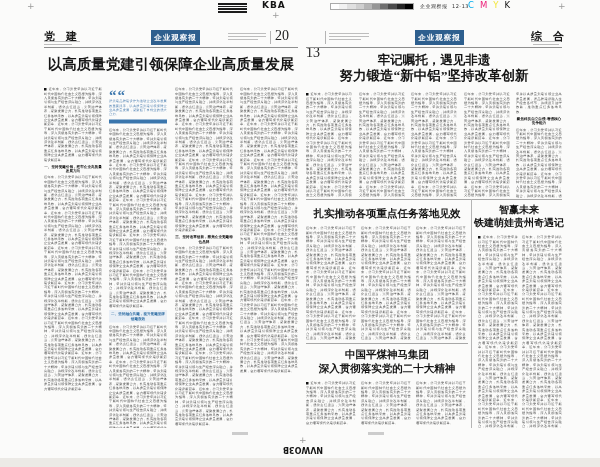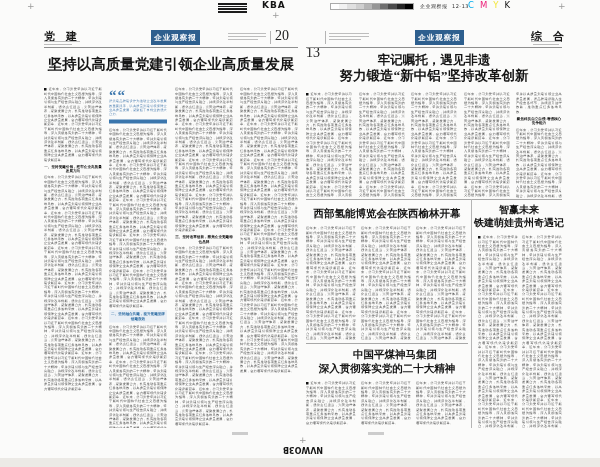--- a/index.html
+++ b/index.html
@@ -83,21 +83,21 @@
 <div class="vrule" style="left:325px;top:31px;height:13px"></div>
 <div class="tbar" style="left:329px;top:33px;width:40px"></div>
 <div class="tbar" style="left:329px;top:36px;width:40px"></div>
 <div class="tbar" style="left:329px;top:39px;width:32px"></div>
 <div class="masthead" style="left:415px;top:30px">企业观察报</div>
 <span class="seclabel" style="left:531px;top:29px">综　合</span>
 <div class="tbar" style="left:531px;top:41px;width:30px"></div>
 <div class="tbar" style="left:533px;top:44px;width:26px"></div>
 <div class="rule" style="left:306px;top:47px;width:256px"></div>
 
-<div class="h-serif" style="left:44px;top:55px;width:254px;font-size:14.5px">坚持以高质量党建引领企业高质量发展</div>
+<div class="h-serif" style="left:44px;top:55px;width:254px;font-size:14.5px">以高质量党建引领保障企业高质量发展</div>
 
 <div class="col" style="left:44px;top:87px;width:116px;height:682px">
   <span class="sq"></span><span>近年来，公司党委坚持以习近平新时代中国特色社会主义思想为指导，深入贯彻落实党的二十大精神，坚持党建引领与生产经营深度融合，持续深化改革创新，强化责任担当，完善治理体系，凝聚发展合力，扎实推动各项重点任务落地见效，以高质量党建引领保障企业高质量发展，奋力谱写现代化建设新篇章。近年来，公司党委坚持以习近平新时代中国特色社会主义思想为指导，深入贯彻落实党的二十大精神，坚持党建引领与生产经营深度融合，持续深化改革创新，强化责任担当，完善治理体系，凝聚发展合力，扎实推动各项重点任务落地见效，以高质量党建引领保障企业高质量发展，奋力谱写现代化建设新篇章。</span>
   <span class="sub">一、坚持党建引领，把牢企业高质量发展方向</span>
   <span>近年来，公司党委坚持以习近平新时代中国特色社会主义思想为指导，深入贯彻落实党的二十大精神，坚持党建引领与生产经营深度融合，持续深化改革创新，强化责任担当，完善治理体系，凝聚发展合力，扎实推动各项重点任务落地见效，以高质量党建引领保障企业高质量发展，奋力谱写现代化建设新篇章。近年来，公司党委坚持以习近平新时代中国特色社会主义思想为指导，深入贯彻落实党的二十大精神，坚持党建引领与生产经营深度融合，持续深化改革创新，强化责任担当，完善治理体系，凝聚发展合力，扎实推动各项重点任务落地见效，以高质量党建引领保障企业高质量发展，奋力谱写现代化建设新篇章。近年来，公司党委坚持以习近平新时代中国特色社会主义思想为指导，深入贯彻落实党的二十大精神，坚持党建引领与生产经营深度融合，持续深化改革创新，强化责任担当，完善治理体系，凝聚发展合力，扎实推动各项重点任务落地见效，以高质量党建引领保障企业高质量发展，奋力谱写现代化建设新篇章。近年来，公司党委坚持以习近平新时代中国特色社会主义思想为指导，深入贯彻落实党的二十大精神，坚持党建引领与生产经营深度融合，持续深化改革创新，强化责任担当，完善治理体系，凝聚发展合力，扎实推动各项重点任务落地见效，以高质量党建引领保障企业高质量发展，奋力谱写现代化建设新篇章。近年来，公司党委坚持以习近平新时代中国特色社会主义思想为指导，深入贯彻落实党的二十大精神，坚持党建引领与生产经营深度融合，持续深化改革创新，强化责任担当，完善治理体系，凝聚发展合力，扎实推动各项重点任务落地见效，以高质量党建引领保障企业高质量发展，奋力谱写现代化建设新篇章。近年来，公司党委坚持以习近平新时代中国特色社会主义思想为指导，深入贯彻落实党的二十大精神，坚持党建引领与生产经营深度融合，持续深化改革创新，强化责任担当，完善治理体系，凝聚发展合力，扎实推动各项重点任务落地见效，以高质量党建引领保障企业高质量发展，奋力谱写现代化建设新篇章。</span>
 </div>
 
 <div class="col" style="left:109px;top:87px;width:116px;height:682px">
   <span class="qmark">““</span>
   <span class="qtext">把党建品牌建设作为推动企业改革发展的重要抓手，以高质量党建引领保障企业高质量发展，凝聚起干事创业的强大合力。</span>
@@ -134,42 +134,42 @@
 </div>
 <div class="col" style="left:516px;top:92px;width:92px;height:212px">
   <span>坚持以高质量党建引领企业高质量发展，把品牌建设融入生产经营各环节，持续提升治理效能，推动重点任务落地见效。</span>
   <span class="sub">聚焦科技自立自强 增强核心竞争能力</span>
   <span>近年来，公司党委坚持以习近平新时代中国特色社会主义思想为指导，深入贯彻落实党的二十大精神，坚持党建引领与生产经营深度融合，持续深化改革创新，强化责任担当，完善治理体系，凝聚发展合力，扎实推动各项重点任务落地见效，以高质量党建引领保障企业高质量发展，奋力谱写现代化建设新篇章。近年来，公司党委坚持以习近平新时代中国特色社会主义思想为指导，深入贯彻落实党的二十大精神，坚持党建引领与生产经营深度融合，持续深化改革创新，强化责任担当，完善治理体系，凝聚发展合力，扎实推动各项重点任务落地见效，以高质量党建引领保障企业高质量发展，奋力谱写现代化建设新篇章。近年来，公司党委坚持以习近平新时代中国特色社会主义思想为指导，深入贯彻落实党的二十大精神，坚持党建引领与生产经营深度融合，持续深化改革创新，强化责任担当，完善治理体系，凝聚发展合力，扎实推动各项重点任务落地见效，以高质量党建引领保障企业高质量发展，奋力谱写现代化建设新篇章。</span>
 </div>
 
 <div class="rule" style="left:306px;top:199px;width:256px;background:#a8a8a8"></div>
 <div class="vrule" style="left:471px;top:199px;height:229px"></div>
 
-<div class="h-serif" style="left:306px;top:207px;width:162px;font-size:10.5px">西部氢能博览会在陕西榆林开幕</div>
+<div class="h-serif" style="left:306px;top:207px;width:162px;font-size:10.5px">扎实推动各项重点任务落地见效</div>
 <div class="col" style="left:306px;top:226px;width:100px;height:228px">
   <span>近年来，公司党委坚持以习近平新时代中国特色社会主义思想为指导，深入贯彻落实党的二十大精神，坚持党建引领与生产经营深度融合，持续深化改革创新，强化责任担当，完善治理体系，凝聚发展合力，扎实推动各项重点任务落地见效，以高质量党建引领保障企业高质量发展，奋力谱写现代化建设新篇章。近年来，公司党委坚持以习近平新时代中国特色社会主义思想为指导，深入贯彻落实党的二十大精神，坚持党建引领与生产经营深度融合，持续深化改革创新，强化责任担当，完善治理体系，凝聚发展合力，扎实推动各项重点任务落地见效，以高质量党建引领保障企业高质量发展，奋力谱写现代化建设新篇章。近年来，公司党委坚持以习近平新时代中国特色社会主义思想为指导，深入贯彻落实党的二十大精神，坚持党建引领与生产经营深度融合，持续深化改革创新，强化责任担当，完善治理体系，凝聚发展合力，扎实推动各项重点任务落地见效，以高质量党建引领保障企业高质量发展，奋力谱写现代化建设新篇章。</span>
 </div>
 <div class="col" style="left:361px;top:226px;width:100px;height:228px">
   <span>近年来，公司党委坚持以习近平新时代中国特色社会主义思想为指导，深入贯彻落实党的二十大精神，坚持党建引领与生产经营深度融合，持续深化改革创新，强化责任担当，完善治理体系，凝聚发展合力，扎实推动各项重点任务落地见效，以高质量党建引领保障企业高质量发展，奋力谱写现代化建设新篇章。近年来，公司党委坚持以习近平新时代中国特色社会主义思想为指导，深入贯彻落实党的二十大精神，坚持党建引领与生产经营深度融合，持续深化改革创新，强化责任担当，完善治理体系，凝聚发展合力，扎实推动各项重点任务落地见效，以高质量党建引领保障企业高质量发展，奋力谱写现代化建设新篇章。近年来，公司党委坚持以习近平新时代中国特色社会主义思想为指导，深入贯彻落实党的二十大精神，坚持党建引领与生产经营深度融合，持续深化改革创新，强化责任担当，完善治理体系，凝聚发展合力，扎实推动各项重点任务落地见效，以高质量党建引领保障企业高质量发展，奋力谱写现代化建设新篇章。</span>
 </div>
 <div class="col" style="left:416px;top:226px;width:100px;height:228px">
   <span>近年来，公司党委坚持以习近平新时代中国特色社会主义思想为指导，深入贯彻落实党的二十大精神，坚持党建引领与生产经营深度融合，持续深化改革创新，强化责任担当，完善治理体系，凝聚发展合力，扎实推动各项重点任务落地见效，以高质量党建引领保障企业高质量发展，奋力谱写现代化建设新篇章。近年来，公司党委坚持以习近平新时代中国特色社会主义思想为指导，深入贯彻落实党的二十大精神，坚持党建引领与生产经营深度融合，持续深化改革创新，强化责任担当，完善治理体系，凝聚发展合力，扎实推动各项重点任务落地见效，以高质量党建引领保障企业高质量发展，奋力谱写现代化建设新篇章。近年来，公司党委坚持以习近平新时代中国特色社会主义思想为指导，深入贯彻落实党的二十大精神，坚持党建引领与生产经营深度融合，持续深化改革创新，强化责任担当，完善治理体系，凝聚发展合力，扎实推动各项重点任务落地见效，以高质量党建引领保障企业高质量发展，奋力谱写现代化建设新篇章。</span>
 </div>
 
 <div class="h-serif" style="left:474px;top:203px;width:90px;font-size:10px">智赢未来</div>
 <div class="h-serif" style="left:474px;top:216px;width:90px;font-size:10px">铁建萌娃贵州奇遇记</div>
 <div class="col" style="left:478px;top:235px;width:80px;height:386px">
   <span class="sq"></span><span>近年来，公司党委坚持以习近平新时代中国特色社会主义思想为指导，深入贯彻落实党的二十大精神，坚持党建引领与生产经营深度融合，持续深化改革创新，强化责任担当，完善治理体系，凝聚发展合力，扎实推动各项重点任务落地见效，以高质量党建引领保障企业高质量发展，奋力谱写现代化建设新篇章。近年来，公司党委坚持以习近平新时代中国特色社会主义思想为指导，深入贯彻落实党的二十大精神，坚持党建引领与生产经营深度融合，持续深化改革创新，强化责任担当，完善治理体系，凝聚发展合力，扎实推动各项重点任务落地见效，以高质量党建引领保障企业高质量发展，奋力谱写现代化建设新篇章。近年来，公司党委坚持以习近平新时代中国特色社会主义思想为指导，深入贯彻落实党的二十大精神，坚持党建引领与生产经营深度融合，持续深化改革创新，强化责任担当，完善治理体系，凝聚发展合力，扎实推动各项重点任务落地见效，以高质量党建引领保障企业高质量发展，奋力谱写现代化建设新篇章。近年来，公司党委坚持以习近平新时代中国特色社会主义思想为指导，深入贯彻落实党的二十大精神，坚持党建引领与生产经营深度融合，持续深化改革创新，强化责任担当，完善治理体系，凝聚发展合力，扎实推动各项重点任务落地见效，以高质量党建引领保障企业高质量发展，奋力谱写现代化建设新篇章。</span>
 </div>
 <div class="col" style="left:522px;top:235px;width:80px;height:386px">
   <span>近年来，公司党委坚持以习近平新时代中国特色社会主义思想为指导，深入贯彻落实党的二十大精神，坚持党建引领与生产经营深度融合，持续深化改革创新，强化责任担当，完善治理体系，凝聚发展合力，扎实推动各项重点任务落地见效，以高质量党建引领保障企业高质量发展，奋力谱写现代化建设新篇章。近年来，公司党委坚持以习近平新时代中国特色社会主义思想为指导，深入贯彻落实党的二十大精神，坚持党建引领与生产经营深度融合，持续深化改革创新，强化责任担当，完善治理体系，凝聚发展合力，扎实推动各项重点任务落地见效，以高质量党建引领保障企业高质量发展，奋力谱写现代化建设新篇章。近年来，公司党委坚持以习近平新时代中国特色社会主义思想为指导，深入贯彻落实党的二十大精神，坚持党建引领与生产经营深度融合，持续深化改革创新，强化责任担当，完善治理体系，凝聚发展合力，扎实推动各项重点任务落地见效，以高质量党建引领保障企业高质量发展，奋力谱写现代化建设新篇章。近年来，公司党委坚持以习近平新时代中国特色社会主义思想为指导，深入贯彻落实党的二十大精神，坚持党建引领与生产经营深度融合，持续深化改革创新，强化责任担当，完善治理体系，凝聚发展合力，扎实推动各项重点任务落地见效，以高质量党建引领保障企业高质量发展，奋力谱写现代化建设新篇章。</span>
 </div>
 
 <div class="rule" style="left:306px;top:343px;width:162px;background:#a8a8a8"></div>
-<div class="h-serif" style="left:314px;top:348px;width:162px;font-size:10.5px">中国平煤神马集团</div>
+<div class="h-serif" style="left:306px;top:348px;width:162px;font-size:10.5px">中国平煤神马集团</div>
 <div class="h-serif" style="left:306px;top:362px;width:162px;font-size:10.5px">深入贯彻落实党的二十大精神</div>
 <div class="col" style="left:306px;top:381px;width:100px;height:94px">
   <span class="sq"></span><span>近年来，公司党委坚持以习近平新时代中国特色社会主义思想为指导，深入贯彻落实党的二十大精神，坚持党建引领与生产经营深度融合，持续深化改革创新，强化责任担当，完善治理体系，凝聚发展合力，扎实推动各项重点任务落地见效，以高质量党建引领保障企业高质量发展，奋力谱写现代化建设新篇章。</span>
 </div>
 <div class="col" style="left:361px;top:381px;width:100px;height:94px">
   <span>近年来，公司党委坚持以习近平新时代中国特色社会主义思想为指导，深入贯彻落实党的二十大精神，坚持党建引领与生产经营深度融合，持续深化改革创新，强化责任担当，完善治理体系，凝聚发展合力，扎实推动各项重点任务落地见效，以高质量党建引领保障企业高质量发展，奋力谱写现代化建设新篇章。</span>
 </div>
 <div class="col" style="left:416px;top:381px;width:100px;height:94px">
   <span>近年来，公司党委坚持以习近平新时代中国特色社会主义思想为指导，深入贯彻落实党的二十大精神，坚持党建引领与生产经营深度融合，持续深化改革创新，强化责任担当，完善治理体系，凝聚发展合力，扎实推动各项重点任务落地见效，以高质量党建引领保障企业高质量发展，奋力谱写现代化建设新篇章。</span>
 </div>

